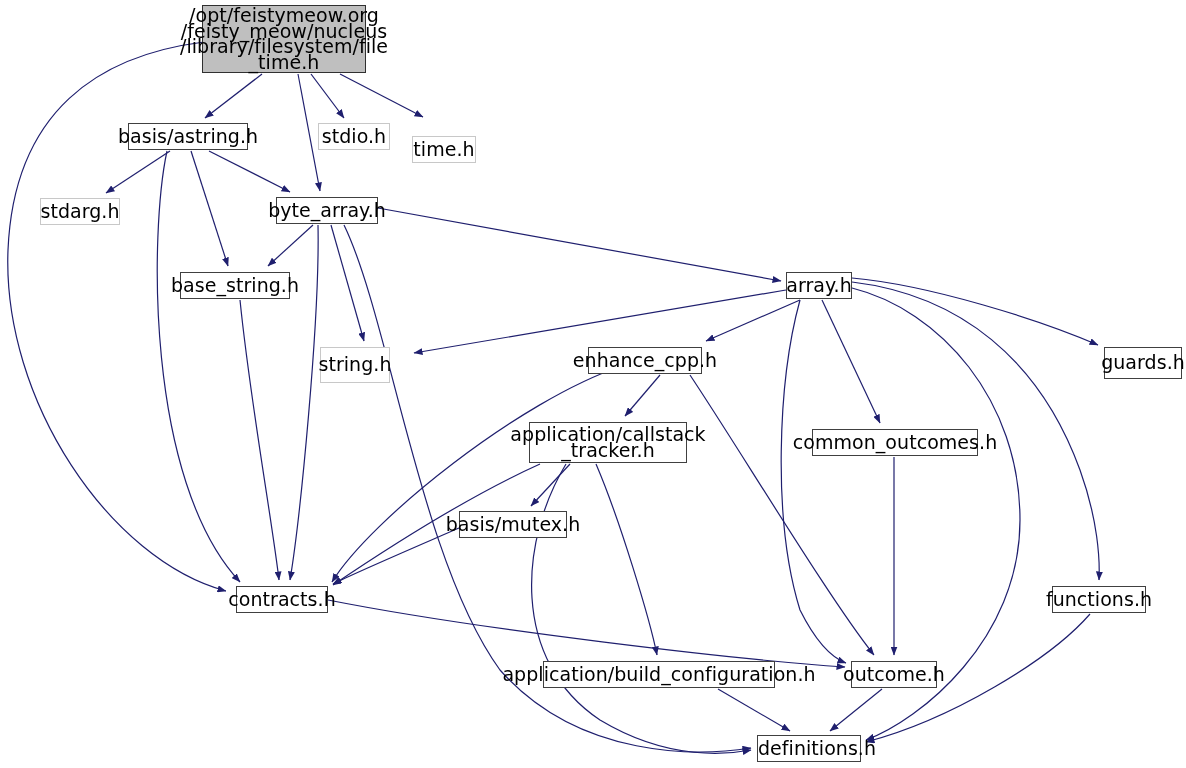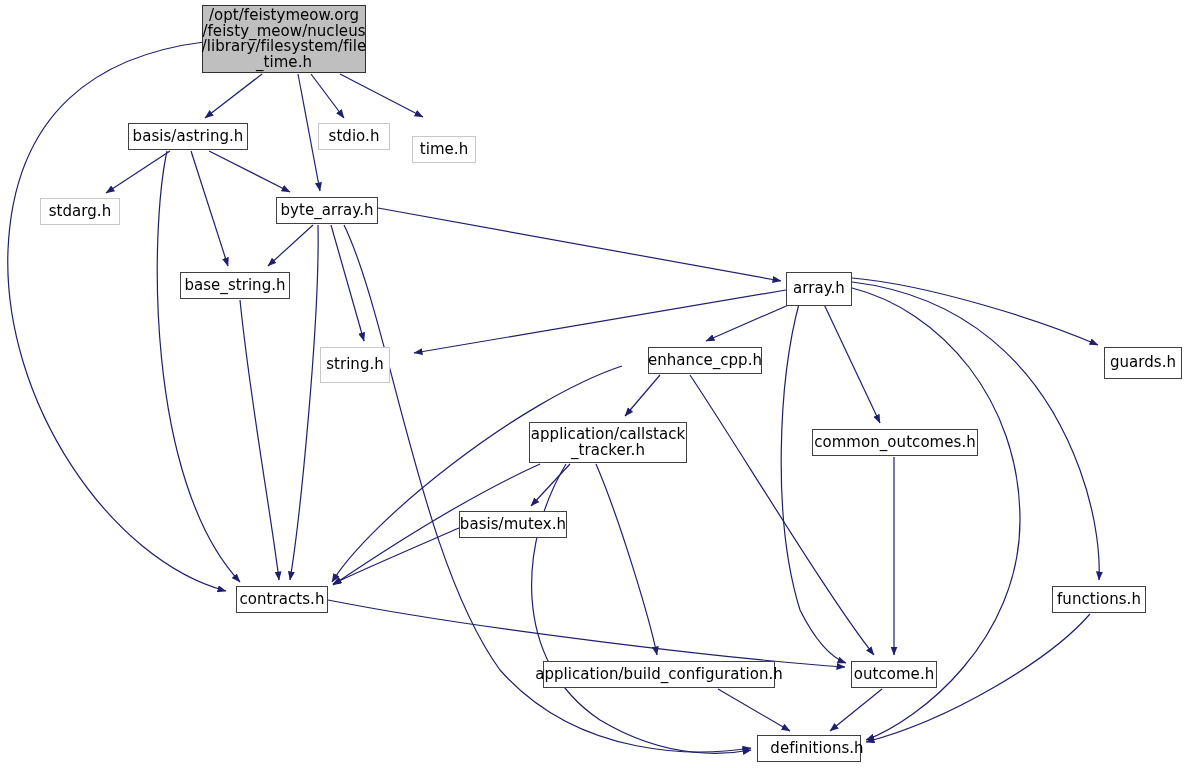--- a/index.html
+++ b/index.html
@@ -27,21 +27,21 @@
   .gnode {
     position: absolute;
     box-sizing: border-box;
     display: flex;
     align-items: center;
     justify-content: center;
     text-align: center;
     background: #ffffff;
     border: 1px solid #808080;
     color: #000000;
-    font-size: 15px;
+    font-size: 19px;
     line-height: 15.5px;
     letter-spacing: 0.05px;
     white-space: pre;
     z-index: 5;
   }
   .gnode.local {
     border: 1px solid #404040;
   }
   .gnode.root {
     background: #bfbfbf;
@@ -104,23 +104,23 @@
 /feisty_meow/nucleus
 /library/filesystem/file
 _time.h</div>
       <div class="gnode local" style="left: 128px; top: 123px; width: 120px; height: 27px;">basis/astring.h</div>
       <div class="gnode system" style="left: 318px; top: 123px; width: 72px; height: 27px;">stdio.h</div>
       <div class="gnode system" style="left: 412px; top: 123px; width: 64px; height: 27px; margin-top: 13px;">time.h</div>
       <div class="gnode system" style="left: 40px; top: 198px; width: 80px; height: 27px;">stdarg.h</div>
       <div class="gnode local" style="left: 276px; top: 197px; width: 102px; height: 27px;">byte_array.h</div>
       <div class="gnode local" style="left: 180px; top: 272px; width: 110px; height: 27px;">base_string.h</div>
       <div class="gnode system" style="left: 320px; top: 347px; width: 70px; height: 36px;">string.h</div>
-      <div class="gnode local" style="left: 786px; top: 272px; width: 66px; height: 34px;">array.h</div>
+      <div class="gnode local" style="left: 786px; top: 272px; width: 66px; height: 27px;">array.h</div>
       <div class="gnode local" style="left: 1104px; top: 347px; width: 78px; height: 32px;">guards.h</div>
-      <div class="gnode local" style="left: 648px; top: 347px; width: 114px; height: 27px;">enhance_cpp.h</div>
+      <div class="gnode local" style="left: 588px; top: 347px; width: 114px; height: 27px;">enhance_cpp.h</div>
       <div class="gnode local" style="left: 812px; top: 429px; width: 166px; height: 27px;">common_outcomes.h</div>
       <div class="gnode local" style="left: 529px; top: 422px; width: 158px; height: 41px;">application/callstack
 _tracker.h</div>
       <div class="gnode local" style="left: 459px; top: 511px; width: 108px; height: 27px;">basis/mutex.h</div>
       <div class="gnode local" style="left: 236px; top: 586px; width: 92px; height: 27px;">contracts.h</div>
       <div class="gnode local" style="left: 1052px; top: 586px; width: 94px; height: 27px;">functions.h</div>
       <div class="gnode local" style="left: 543px; top: 661px; width: 232px; height: 27px;">application/build_configuration.h</div>
       <div class="gnode local" style="left: 851px; top: 661px; width: 86px; height: 27px;">outcome.h</div>
       <div class="gnode local" style="left: 757px; top: 735px; width: 104px; height: 27px; padding-left: 16px;">definitions.h</div>
     </div>

